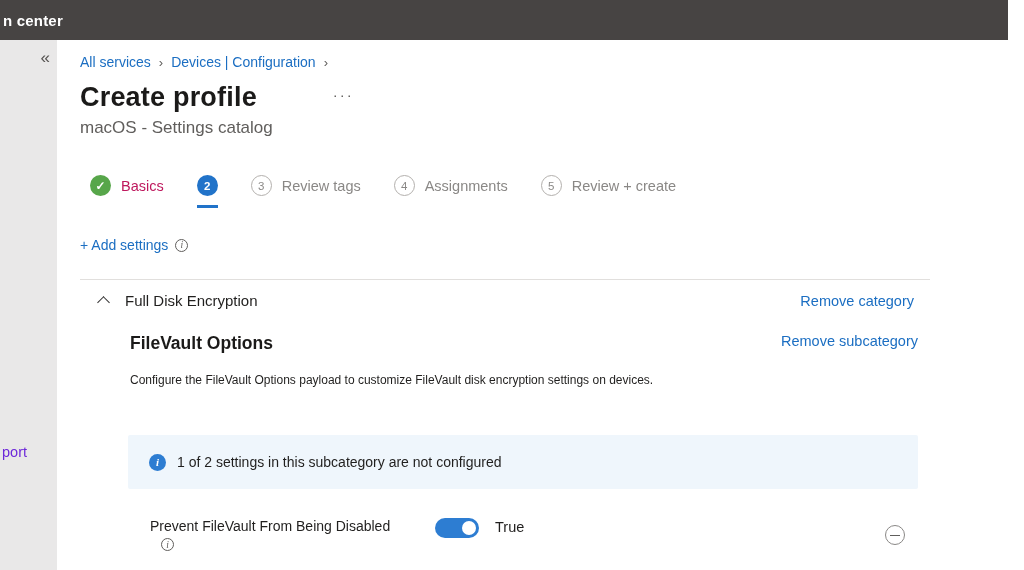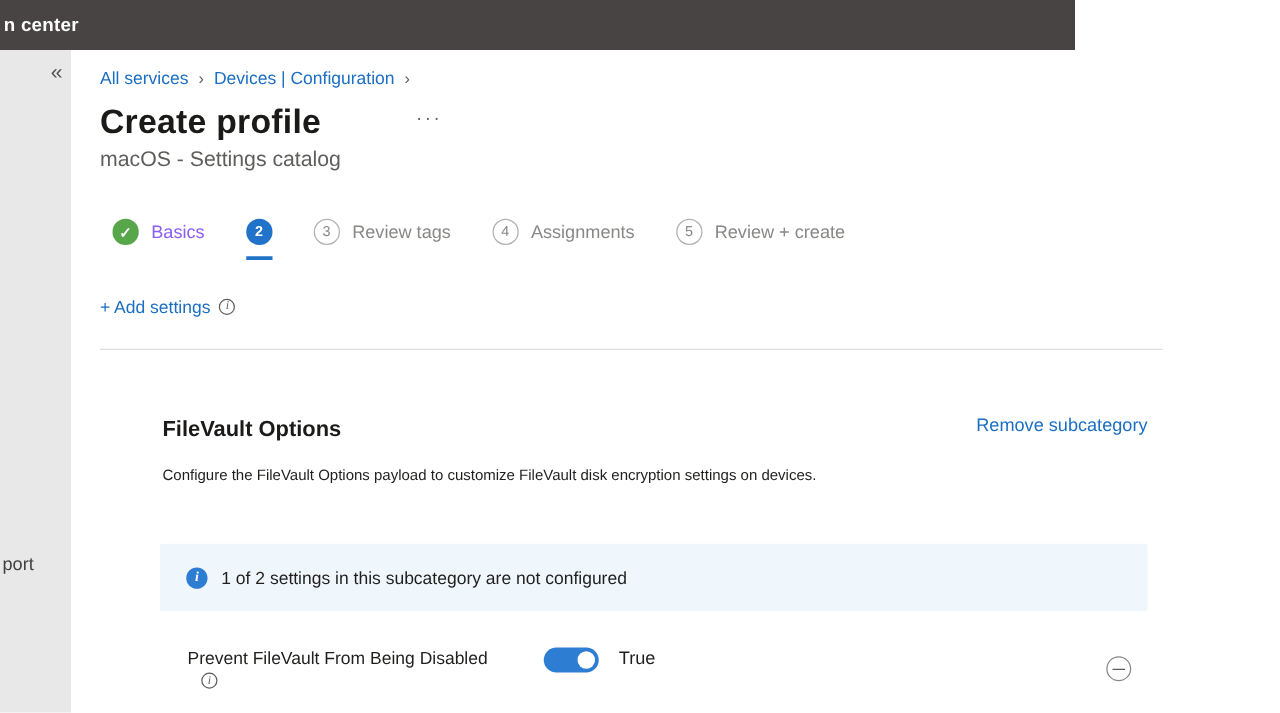--- a/index.html
+++ b/index.html
@@ -1,48 +1,48 @@
 <!DOCTYPE html>
 <html><head>
 <meta charset="utf-8">
 <style>
   * { margin:0; padding:0; box-sizing:border-box; }
   html,body { width:1024px; height:570px; overflow:hidden; background:#fff;
               font-family:"Liberation Sans", sans-serif; color:#201f1e; }
 
   
-  .topbar { position:absolute; left:0; top:0; width:860px; height:40px;
+  .topbar { position:absolute; left:0; top:0; width:1008px; height:40px;
             background:#474443; color:#fff; display:flex; align-items:center; }
   .topbar .app-title { font-size:15px; font-weight:bold; padding-left:3px; letter-spacing:.2px; }
 
   
   .sidebar { position:absolute; left:0; top:40px; width:57px; height:530px; background:#e9e8e8; }
   .collapse { position:absolute; top:8px; right:7px; font-size:17px; color:#555351; cursor:pointer; }
-  .rail-item { position:absolute; left:2px; top:404px; font-size:14.5px; color:#404040; white-space:nowrap; }
+  .rail-item { position:absolute; left:2px; top:404px; font-size:14.5px; color:#6d28d9; white-space:nowrap; }
 
   
   .main { position:absolute; left:57px; top:40px; width:967px; height:530px; background:#fff; }
 
   .breadcrumb { position:absolute; left:23px; top:14px; font-size:14px; display:flex; align-items:flex-end; }
   .breadcrumb a { color:#1b6ec2; text-decoration:none; cursor:pointer; }
   .crumb-sep { color:#605e5c; margin:0 8px; font-size:13px; }
 
   .page-title-row { position:absolute; left:23px; top:42px; display:flex; align-items:flex-start;gap:48px; }
   .page-title { font-size:27px; font-weight:700; color:#1b1a19; letter-spacing:.2px; }
   .title-more { margin-left:28px; margin-top:4px; color:#605e5c; font-size:15px; letter-spacing:2px; cursor:pointer; }
   .page-subtitle { position:absolute; left:23px; top:78px; font-size:17px; color:#605e5c; }
 
   
   .steps { position:absolute; left:33px; top:135px; display:flex; align-items:flex-start; }
   .step { display:flex; align-items:center; margin-right:33px; padding-bottom:9px; border-bottom:3px solid transparent; cursor:pointer; }
   .step-circle { width:21px; height:21px; border-radius:50%; display:flex; align-items:center;
                  justify-content:center; font-size:11.5px; flex:0 0 auto; }
   .step-label { margin-left:10px; font-size:14.5px; white-space:nowrap; }
   .step.complete .step-circle { background:#57a64a; color:#fff; font-size:12px; font-weight:bold; }
-  .step.complete .step-label { color:#8b5cf6; }
+  .step.complete .step-label { color:#be185d; }
   .step.active { border-bottom-color:#2173c9; }
   .step.active .step-circle { background:#2173c9; color:#fff; font-weight:bold; }
   .step.active .step-label { color:#1b1a19; font-weight:700; }
   .step.upcoming .step-circle { border:1px solid #b3b0ad; color:#8a8886; background:transparent; }
   .step.upcoming .step-label { color:#8a8886; }
 
   .add-settings { position:absolute; left:23px; top:197px; font-size:14px; color:#1b6ec2; display:flex; align-items:center; cursor:pointer; }
 
   .info-outline { display:inline-flex; width:13px; height:13px; border:1px solid #605e5c; border-radius:50%;
                   align-items:center; justify-content:center; font-size:9.5px; color:#605e5c;
@@ -130,20 +130,25 @@
     </div>
   </div>
 
   <div class="add-settings">
     <span>+ Add settings</span>
     <span class="info-outline">i</span>
   </div>
 
   <div class="divider"></div>
 
+  <div class="category-row">
+    <span class="chevron-up"></span>
+    <span class="category-name">Full Disk Encryption</span>
+    <a class="link-right">Remove category</a>
+  </div>
 
   <div class="subcat-row">
     <span class="subcat-title">FileVault Options</span>
     <a class="link-right">Remove subcategory</a>
   </div>
   <div class="subcat-desc">Configure the FileVault Options payload to customize FileVault disk encryption settings on devices.</div>
 
   <div class="banner">
     <span class="banner-info">i</span>
     <span class="banner-text">1 of 2 settings in this subcategory are not configured</span>

